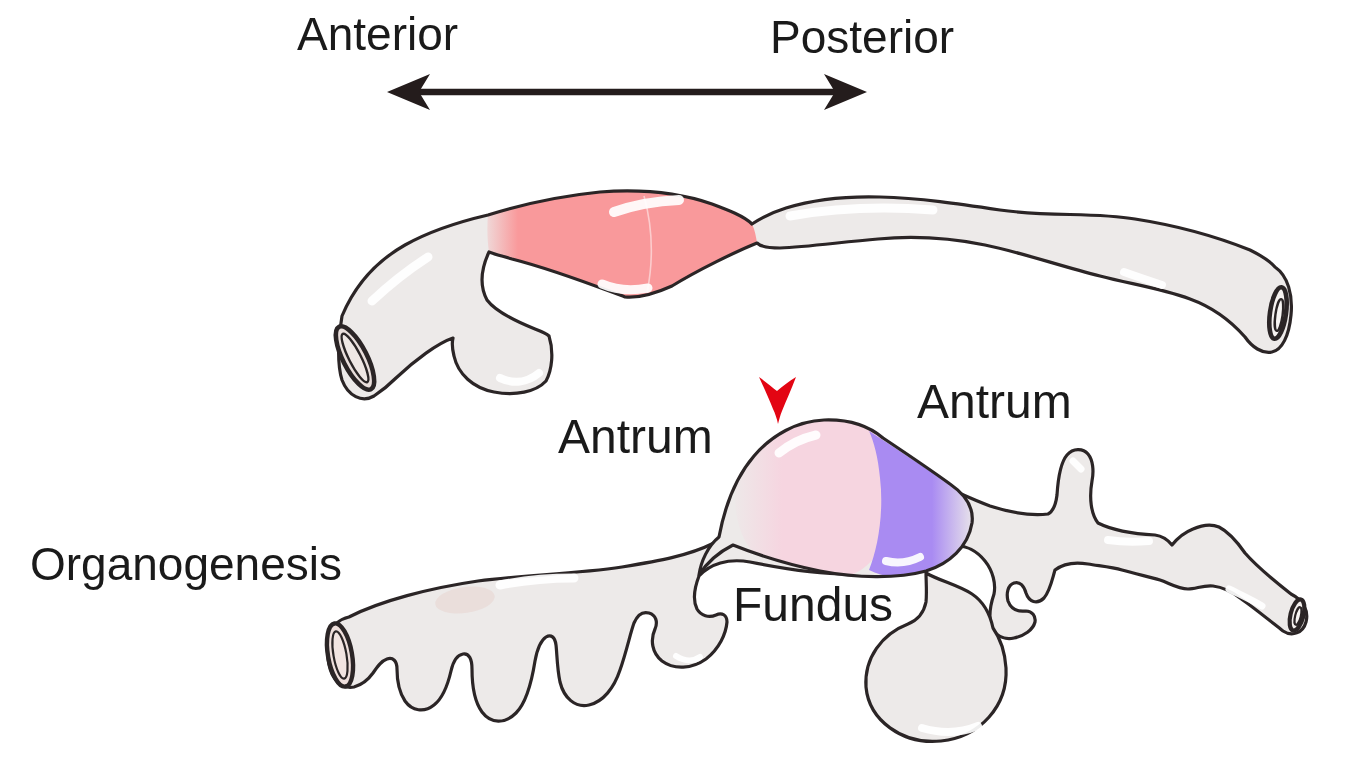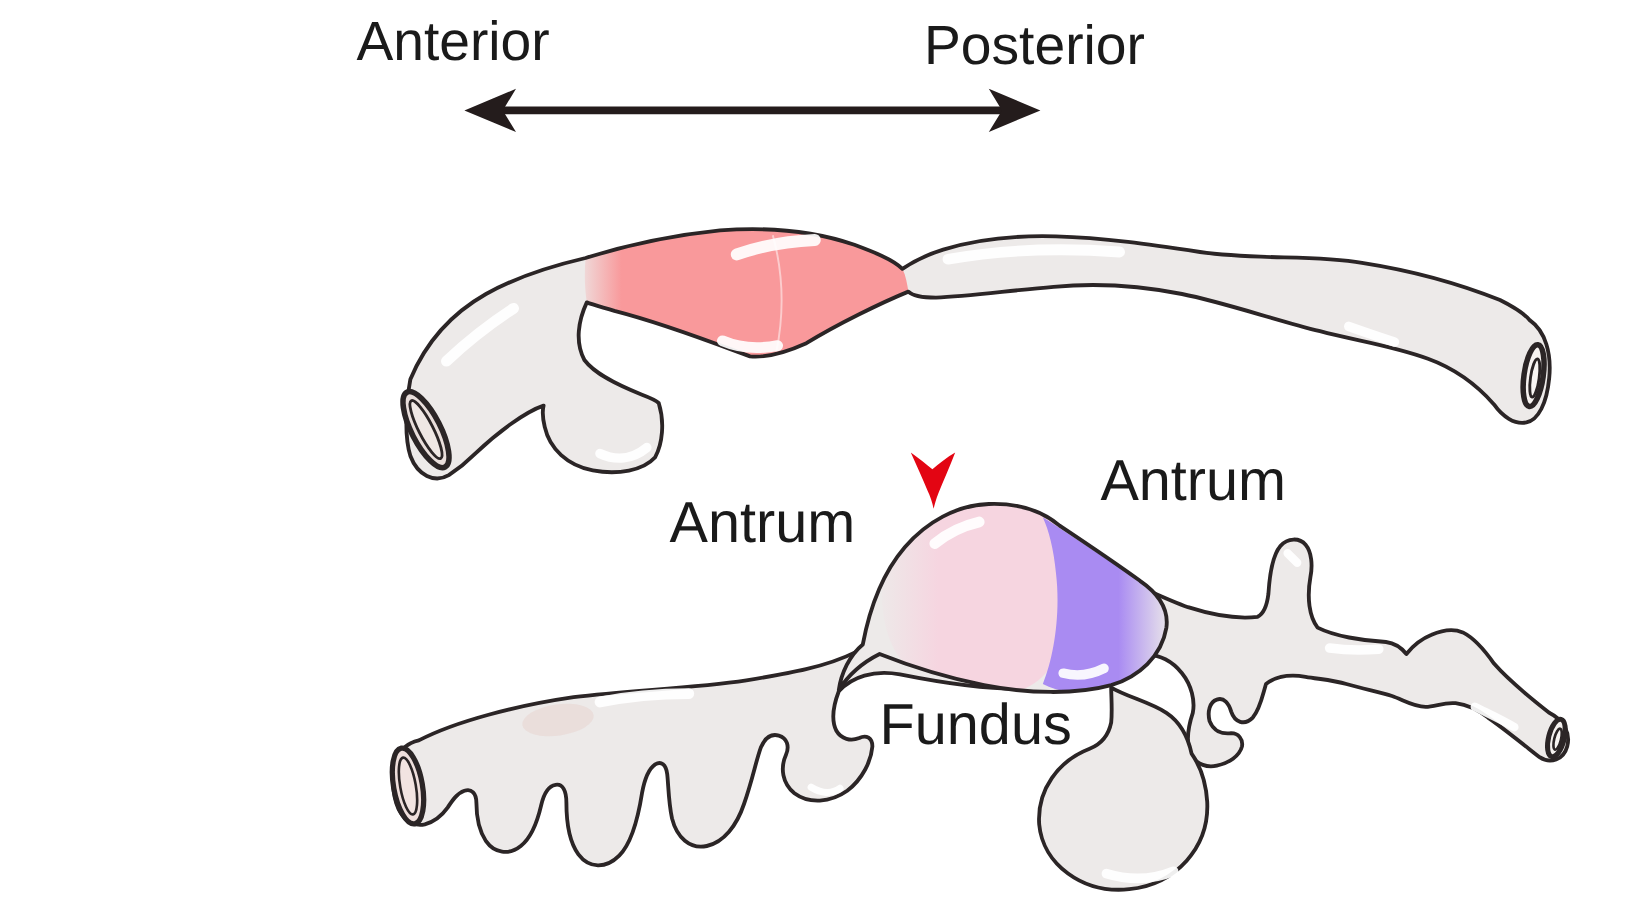--- a/index.html
+++ b/index.html
@@ -196,16 +196,17 @@
       <path class="gloss" stroke-width="7" d="M 120,0 L 120,0"></path>
     </g>
 
     <path d="M 759,377 C 766,382 772,387 777,391 C 783,386 789,381 796,377
          C 791,390 786,401 782,411 C 780,416 779,420 778,424
          C 777,419 775,413 773,409 C 769,399 764,388 759,377 Z" fill="#E30513"></path>
   </svg>
 
   <div class="lbl" style="left:297px;top:10px">Anterior</div>
   <div class="lbl" style="left:770px;top:13px">Posterior</div>
+  <div class="lbl" style="left:30px;top:540px">Organogenesis</div>
   <div class="lbl organ" style="left:558px;top:411px">Antrum</div>
   <div class="lbl organ" style="left:917px;top:376px">Antrum</div>
   <div class="lbl organ" style="left:733px;top:579px">Fundus</div>
 </div>
 
 </body></html>

